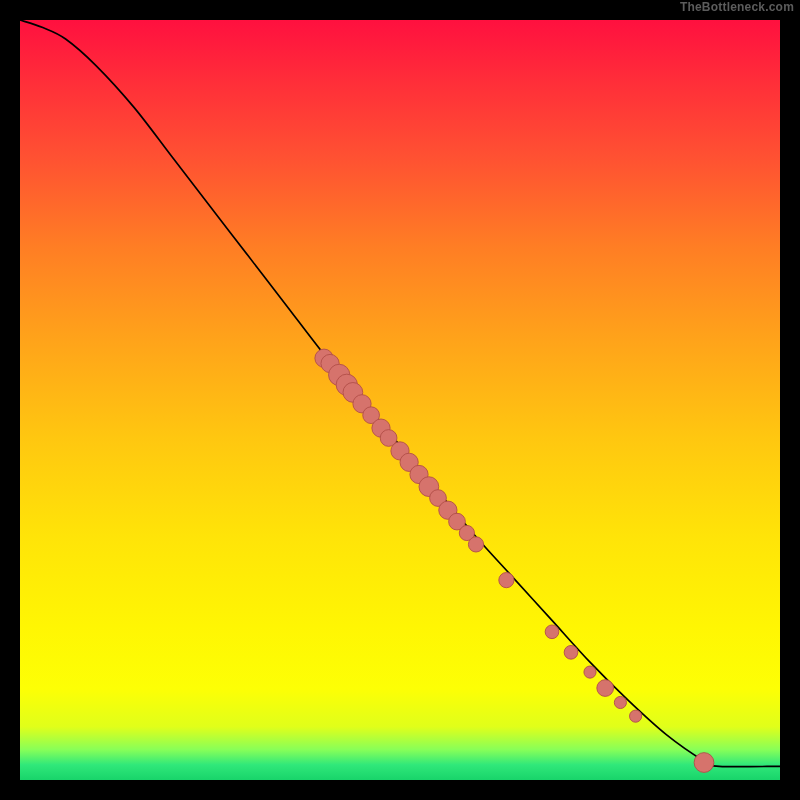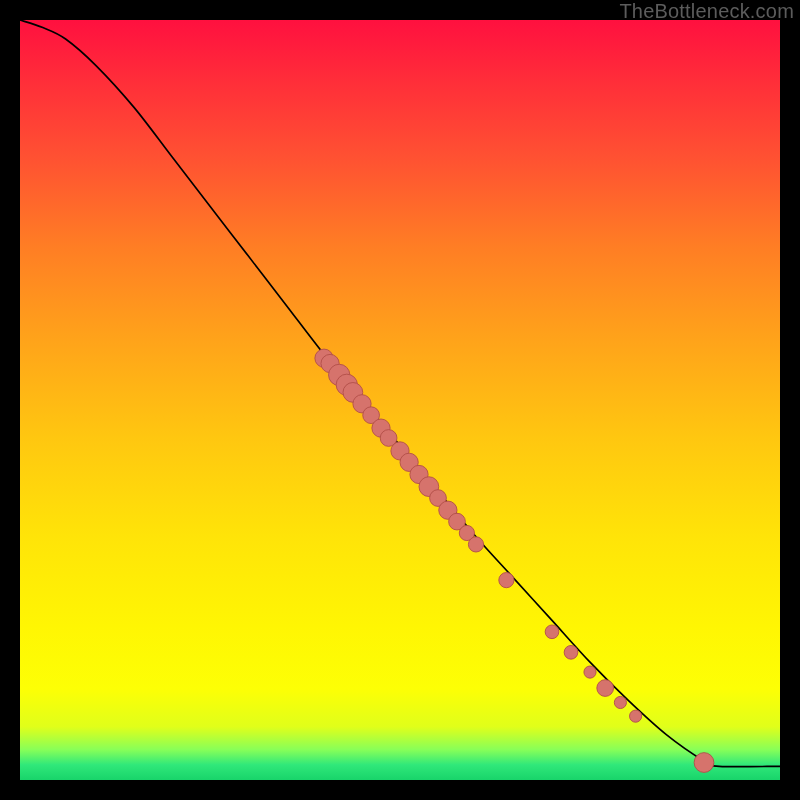--- a/index.html
+++ b/index.html
@@ -53,22 +53,22 @@
     top: 0;
     width: 100%;
     height: 100%;
     overflow: visible;
   }
   .watermark {
     position: absolute;
     top: 0px;
     right: 6px;
     color: #5c5c5c;
-    font-size: 20px;
-    font-weight: 400;
+    font-size: 12px;
+    font-weight: 700;
     letter-spacing: 0.2px;
     user-select: none;
   }
 </style>
 </head>
 <body>
 
 <div class="frame">
   <div class="plot-area">
     <div class="gradient"></div>

